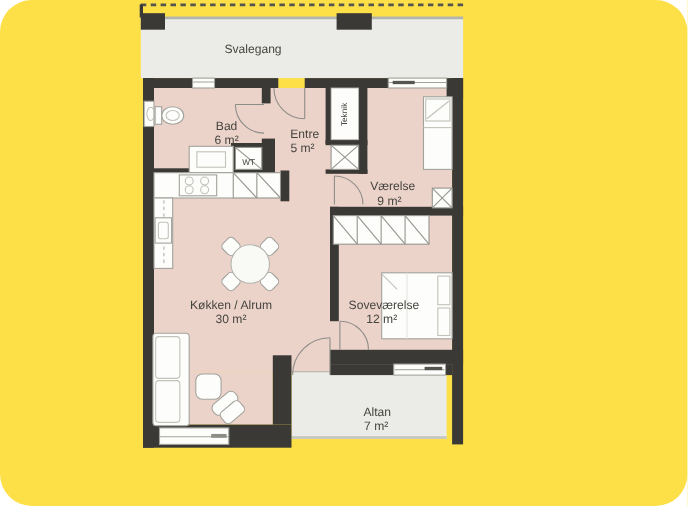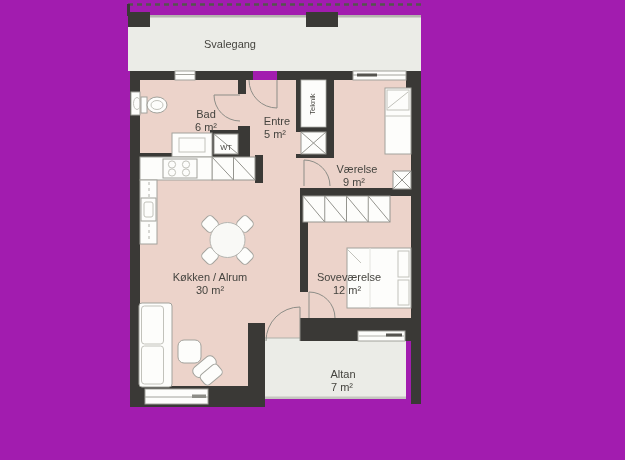--- a/index.html
+++ b/index.html
@@ -1,17 +1,17 @@
 <!DOCTYPE html>
 <html><head>
 <meta charset="utf-8">
 <style>
   html,body{margin:0;padding:0;background:#ffffff;}
-  .stage{position:relative;width:625px;height:460px;background:#a21caf;overflow:hidden;
-         font-family:"Liberation Sans", sans-serif;}
+  .stage{position:relative;width:625px;height:460px;background:#fde047;overflow:hidden;
+         font-family:"Liberation Sans", sans-serif;border-radius:29px;}
   svg{position:absolute;left:0;top:0;}
   text{font-family:"Liberation Sans", sans-serif;fill:#45443f;}
   .room-label{font-size:11px;}
   .small-label{font-size:7.5px;}
   .wall{fill:#3a3936;}
   .floor{fill:#ecd3ca;}
   .out{fill:#ebece7;}
   .furn{fill:#fdfdfb;stroke:#a2a29c;stroke-width:1;}
   .furn-light{fill:none;stroke:#c2c2bb;stroke-width:1;}
   .hatch{stroke:#95958f;stroke-width:1;fill:#fdfdfb;}

